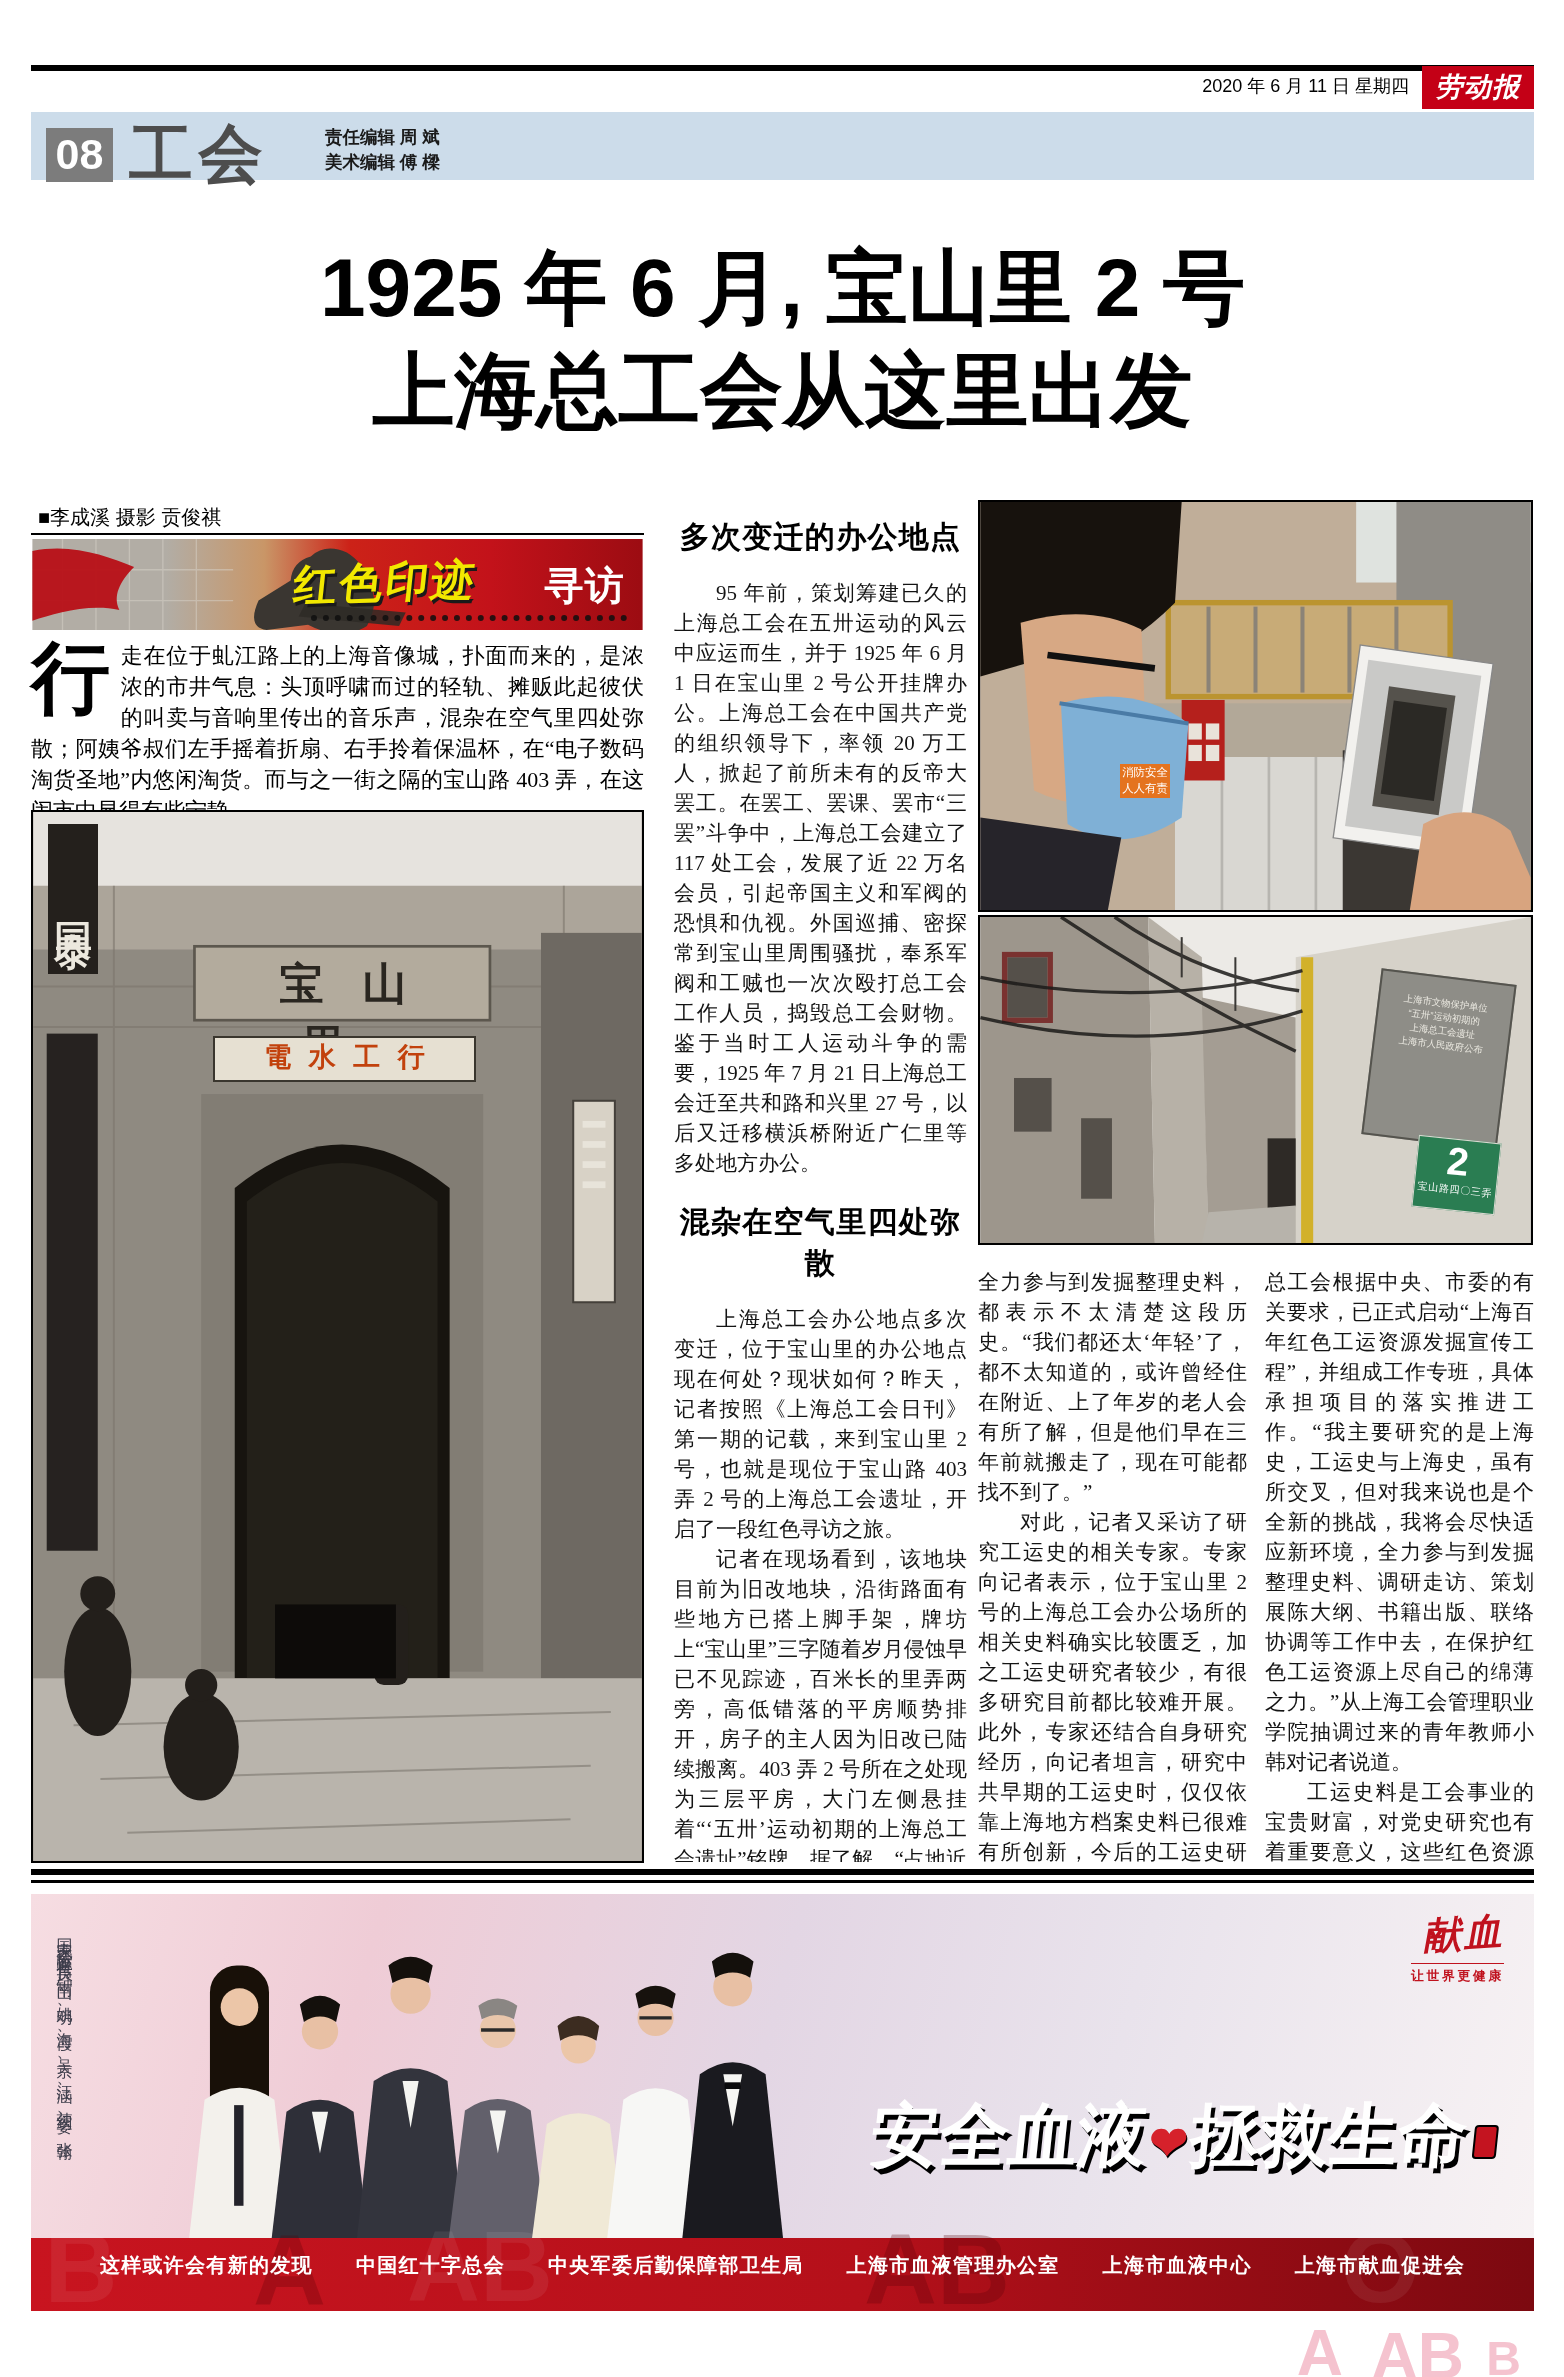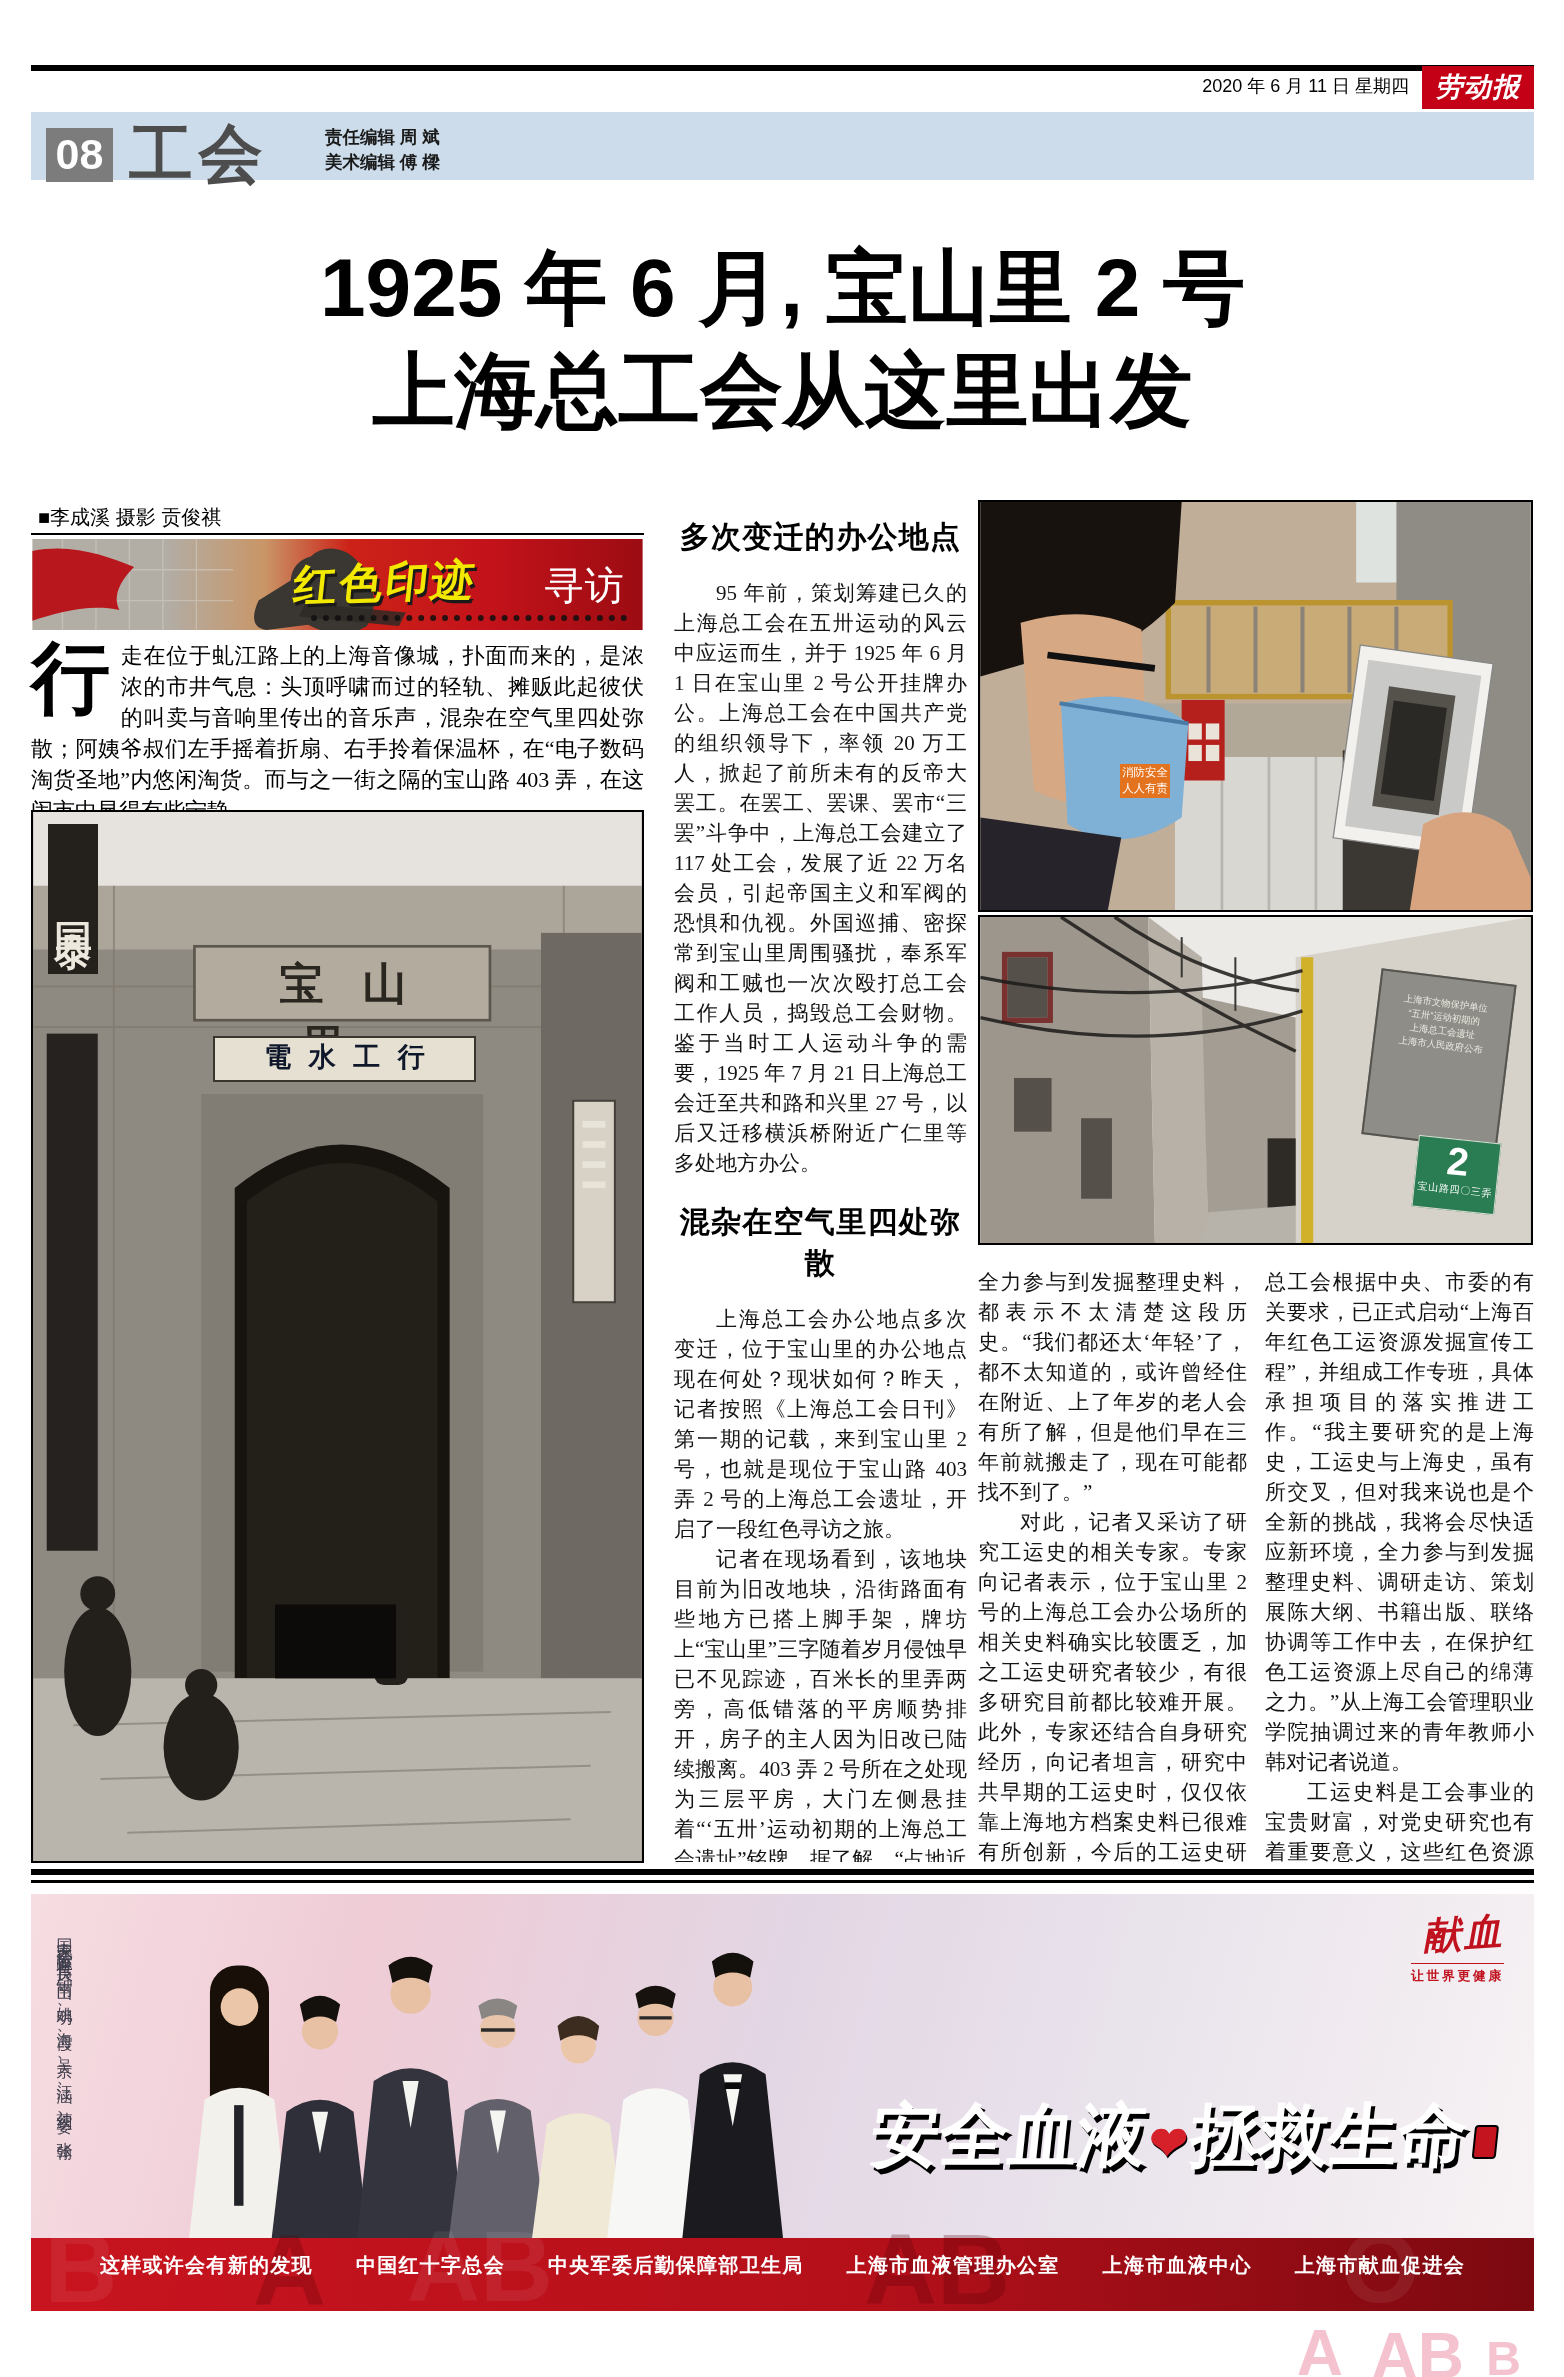--- a/index.html
+++ b/index.html
@@ -24,36 +24,36 @@
             font-family:"Liberation Sans",sans-serif;font-weight:900;font-size:82px;line-height:1.26;color:#000;}
   
   .byline{top:504px;left:38px;font-size:20px;font-family:"Liberation Sans",sans-serif;color:#000;}
   .byline-rule{top:533px;left:31px;width:613px;height:2px;background:#000;}
   .banner{top:539px;left:31px;width:613px;height:91px;overflow:hidden;}
   .banner svg{position:absolute;left:0;top:0;}
   .banner-title{position:absolute;left:263px;top:15px;font-family:"Liberation Sans",sans-serif;
       font-weight:900;font-size:43px;color:#f2e800;transform:skewX(-8deg) rotate(-2deg);
       text-shadow:2.7px 3.4px 0 #1a1a1a;letter-spacing:2.7px;}
   .banner-sub{position:absolute;right:19px;top:20px;font-family:"Liberation Sans",sans-serif;
-      font-weight:400;font-size:39px;color:#ffffff;letter-spacing:1.3px;}
+      font-weight:700;font-size:39px;color:#ffffff;letter-spacing:1.3px;}
   .banner-dots{position:absolute;right:17.5px;bottom:9.4px;width:316px;border-bottom:6px dotted rgba(15,15,15,0.85);}
   .intro{top:640px;left:31px;width:613px;font-size:22px;line-height:31px;text-align:justify;color:#000;}
   .dropcap{float:left;font-size:79px;line-height:67px;font-weight:bold;margin:4px 10.7px 0 0;
            font-family:"Liberation Sans",sans-serif;}
   
   .photo{border:2px solid #000;overflow:hidden;background:#888;}
   .photo-main{top:810px;left:31px;width:609px;height:1049px;}
   .photo-top{top:500px;left:978px;width:551px;height:408px;}
   .photo-alley{top:915px;left:978px;width:551px;height:326px;}
   .sign-tongtai{position:absolute;left:15px;top:12px;width:50px;height:141px;background:#24201c;color:#ece8de;
       writing-mode:vertical-rl;font-size:38px;font-weight:bold;text-align:center;letter-spacing:10.7px;padding-top:9.4px;}
   .arch-sign{position:absolute;left:169px;top:142px;width:282px;height:62px;color:#2a2620;
       font-size:44px;font-weight:bold;text-align:center;line-height:62px;letter-spacing:39px;text-indent:39px;}
   .board-sign{position:absolute;left:180px;top:224px;width:259px;height:42px;background:#e6e0d2;border:2px solid #3a362e;
-      color:#0f172a;font-size:27px;font-weight:bold;text-align:center;line-height:39px;letter-spacing:17.5px;text-indent:17.5px;}
+      color:#c2410c;font-size:27px;font-weight:bold;text-align:center;line-height:39px;letter-spacing:17.5px;text-indent:17.5px;}
   .fire-sign{position:absolute;left:140px;top:262px;width:50px;height:34px;background:#e4731f;color:#fff;
       font-size:11.4px;line-height:16px;text-align:center;font-family:"Liberation Sans",sans-serif;}
   .plaque{position:absolute;left:391px;top:59px;width:132px;height:145px;background:#8e8d87;border:2px solid #55544e;
       transform:rotate(7deg);color:#ebe9e1;font-size:9.4px;line-height:14px;text-align:center;padding-top:17.5px;
       font-family:"Liberation Sans",sans-serif;}
   .door-number{position:absolute;left:435px;top:222px;width:81px;height:70px;background:#2a7d52;border:1.3px solid #d8d8d0;
       transform:rotate(6deg);color:#fff;text-align:center;font-family:"Liberation Sans",sans-serif;}
   .door-number .num{display:block;font-size:39px;font-weight:bold;line-height:43px;}
   .door-number .street{display:block;font-size:10px;letter-spacing:0.7px;}
   

